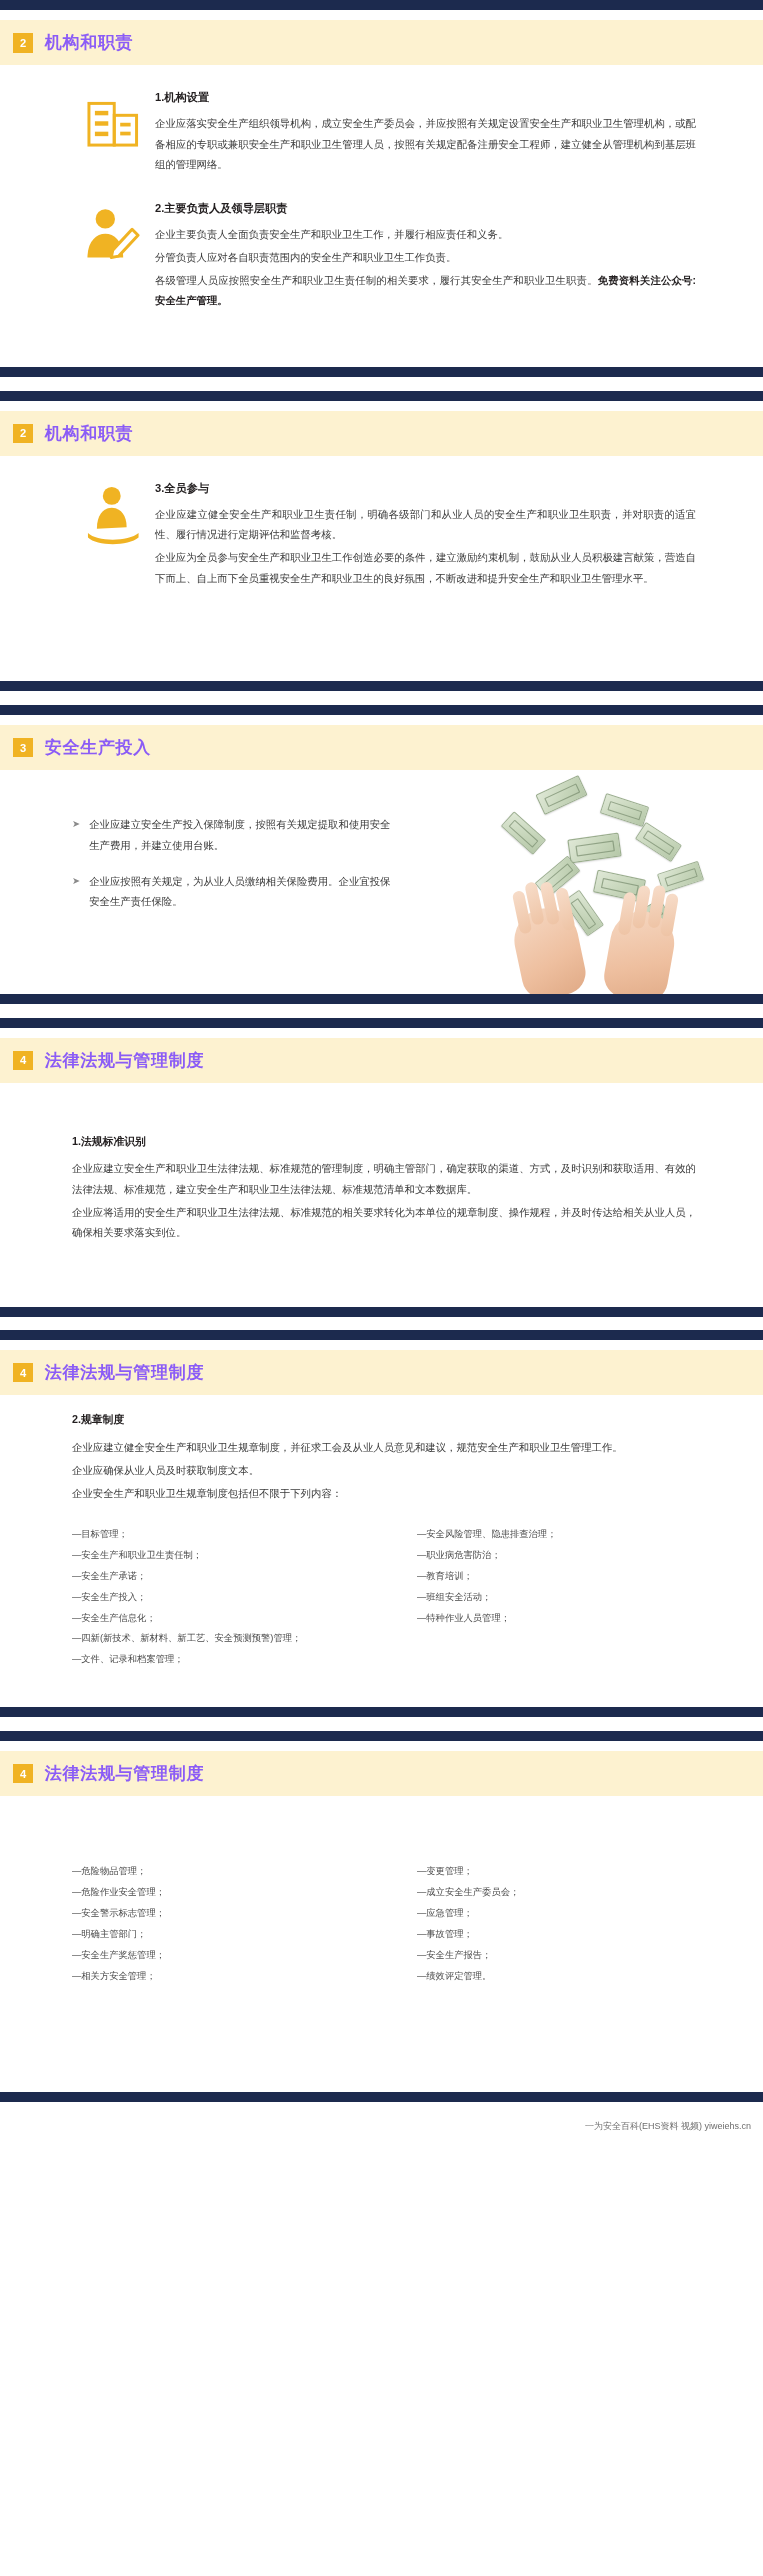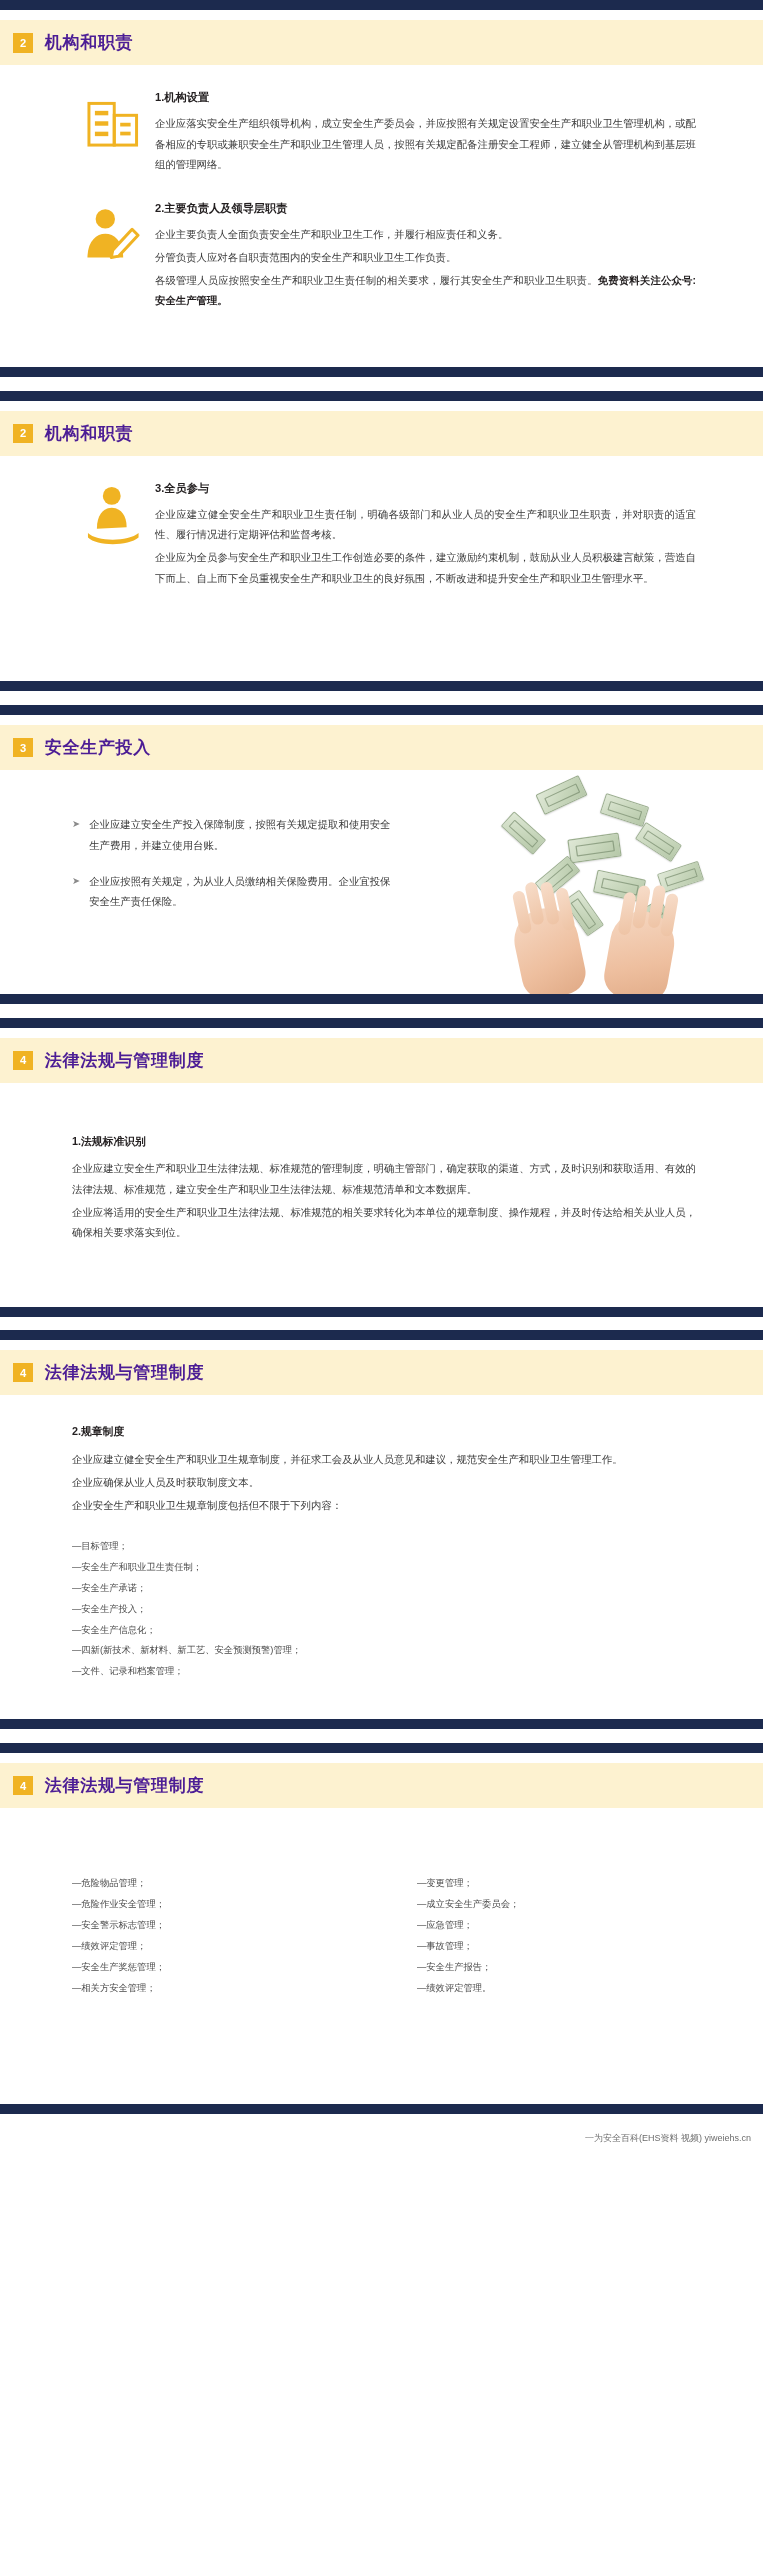--- a/index.html
+++ b/index.html
@@ -48,21 +48,21 @@
     font-weight: bold;
     display: flex;
     align-items: center;
     justify-content: center;
     flex: none;
     margin-right: 12px;
   }
   .hdr-title {
     font-size: 17px;
     font-weight: bold;
-    color: #4c1d95;
+    color: #8b5cf6;
     letter-spacing: 0.7px;
   }
   .body-area {
     position: relative;
     padding: 25px 67px 30px 72px;
     min-height: 149px;
   }
   
   .blk {
     display: flex;
@@ -311,54 +311,61 @@
       </div>
     </div>
   </section>
 
   <section class="slide">
     <div class="slide-inner">
       <div class="hdr">
         <div class="hdr-num">4</div>
         <div class="hdr-title">法律法规与管理制度</div>
       </div>
-      <div class="body-area" style="padding-top:30px;padding-bottom:37px;">
+      <div class="body-area" style="padding-top:18px;padding-bottom:37px;">
         <div class="section-label">2.规章制度</div>
         <p class="blk-p">企业应建立健全安全生产和职业卫生规章制度，并征求工会及从业人员意见和建议，规范安全生产和职业卫生管理工作。</p>
         <p class="blk-p">企业应确保从业人员及时获取制度文本。</p>
         <p class="blk-p">企业安全生产和职业卫生规章制度包括但不限于下列内容：</p>
 
         <div class="cols">
           <div class="col">
             <div class="dash-item">—目标管理；</div>
             <div class="dash-item">—安全生产和职业卫生责任制；</div>
             <div class="dash-item">—安全生产承诺；</div>
             <div class="dash-item">—安全生产投入；</div>
             <div class="dash-item">—安全生产信息化；</div>
             <div class="dash-item">—四新(新技术、新材料、新工艺、安全预测预警)管理；</div>
             <div class="dash-item">—文件、记录和档案管理；</div>
           </div>
+          <div class="col">
+            <div class="dash-item">—安全风险管理、隐患排查治理；</div>
+            <div class="dash-item">—职业病危害防治；</div>
+            <div class="dash-item">—教育培训；</div>
+            <div class="dash-item">—班组安全活动；</div>
+            <div class="dash-item">—特种作业人员管理；</div>
+          </div>
         </div>
       </div>
     </div>
   </section>
 
   <section class="slide">
     <div class="slide-inner slide-lastinner">
       <div class="hdr">
         <div class="hdr-num">4</div>
         <div class="hdr-title">法律法规与管理制度</div>
       </div>
       <div class="body-area" style="padding-top:46px;padding-bottom:45px;">
         <div class="cols">
           <div class="col">
             <div class="dash-item">—危险物品管理；</div>
             <div class="dash-item">—危险作业安全管理；</div>
             <div class="dash-item">—安全警示标志管理；</div>
-            <div class="dash-item">—绩效评定管理；</div>
+            <div class="dash-item">—明确主管部门；</div>
             <div class="dash-item">—安全生产奖惩管理；</div>
             <div class="dash-item">—相关方安全管理；</div>
           </div>
           <div class="col">
             <div class="dash-item">—变更管理；</div>
             <div class="dash-item">—成立安全生产委员会；</div>
             <div class="dash-item">—应急管理；</div>
             <div class="dash-item">—事故管理；</div>
             <div class="dash-item">—安全生产报告；</div>
             <div class="dash-item">—绩效评定管理。</div>

